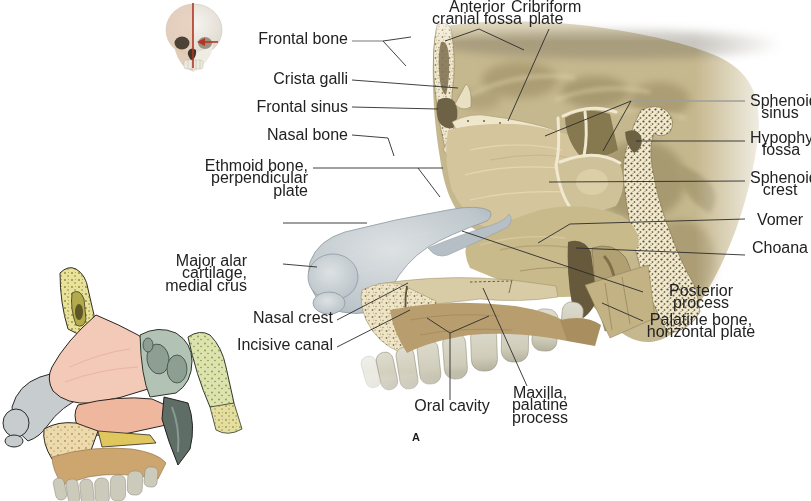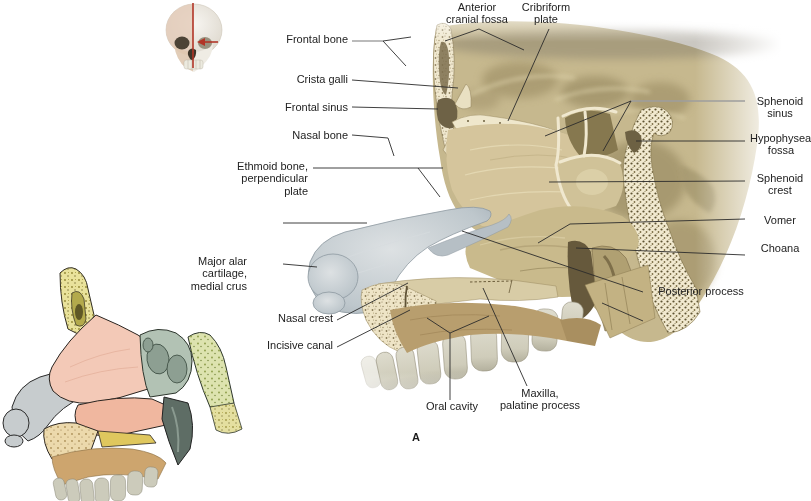--- a/index.html
+++ b/index.html
@@ -1,19 +1,19 @@
 <!DOCTYPE html>
 <html><head>
 <meta charset="utf-8">
 <style>
   html,body{margin:0;padding:0;background:#fff;}
   #fig{position:relative;width:811px;height:501px;background:#fff;overflow:hidden;
        font-family:"Liberation Sans",sans-serif;}
   #art{position:absolute;left:0;top:0;}
-  .lbl{position:absolute;font-size:11px;line-height:12.4px;color:#222;
+  .lbl{position:absolute;font-size:16px;line-height:12.4px;color:#222;
        white-space:pre-line;}
   .lbl.r{text-align:right;margin-left:20px;}
   .lbl.l{text-align:center;}
   .lbl.c{text-align:center;}
   .caption{position:absolute;left:412px;top:430px;display:flex;gap:9px;
            font-size:11px;line-height:15px;color:#1c1c1c;width:385px;}
   .cap-letter{font-weight:bold;}
   .cap-text{white-space:pre-line;}
 </style>
 </head>
@@ -373,20 +373,22 @@
 
 <div class="lbl l" style="left:750px;top:95px;width:60px">Sphenoid
 sinus</div>
 <div class="lbl l" style="left:750px;top:132px;width:62px">Hypophyseal
 fossa</div>
 <div class="lbl l" style="left:750px;top:172px;width:60px">Sphenoid
 crest</div>
 <div class="lbl l" style="left:750px;top:214px;width:60px">Vomer</div>
 <div class="lbl l" style="left:750px;top:242px;width:60px">Choana</div>
 <div class="lbl l" style="left:646px;top:285px;width:110px">Posterior process</div>
+<div class="lbl l" style="left:646px;top:314px;width:110px">Palatine bone,
+horizontal plate</div>
 
 <div class="lbl c" style="left:412px;top:400px;width:80px">Oral cavity</div>
 <div class="lbl c" style="left:485px;top:387px;width:110px">Maxilla,
 palatine process</div>
 
 <div class="caption">
   <span class="cap-letter">A</span>
 </div>
 
 </div>

